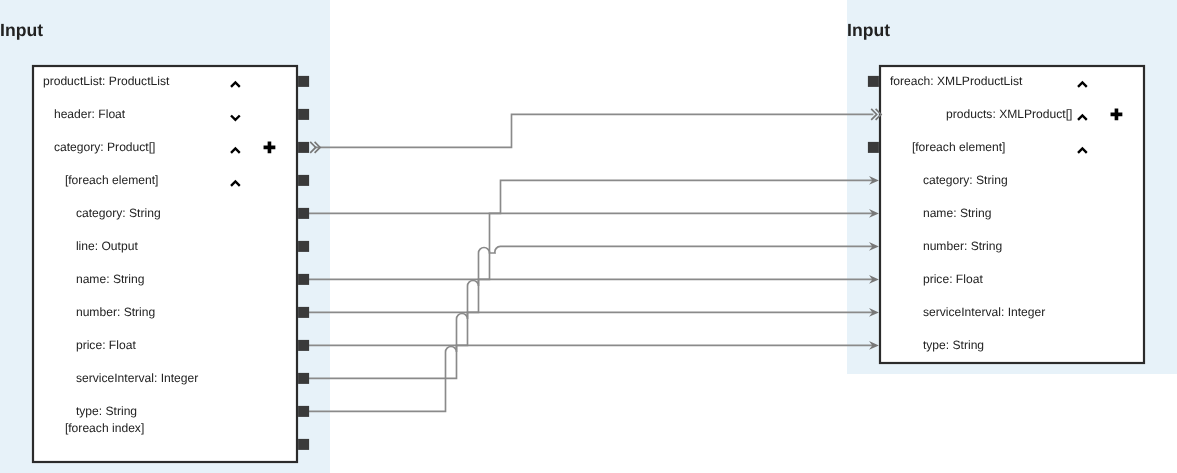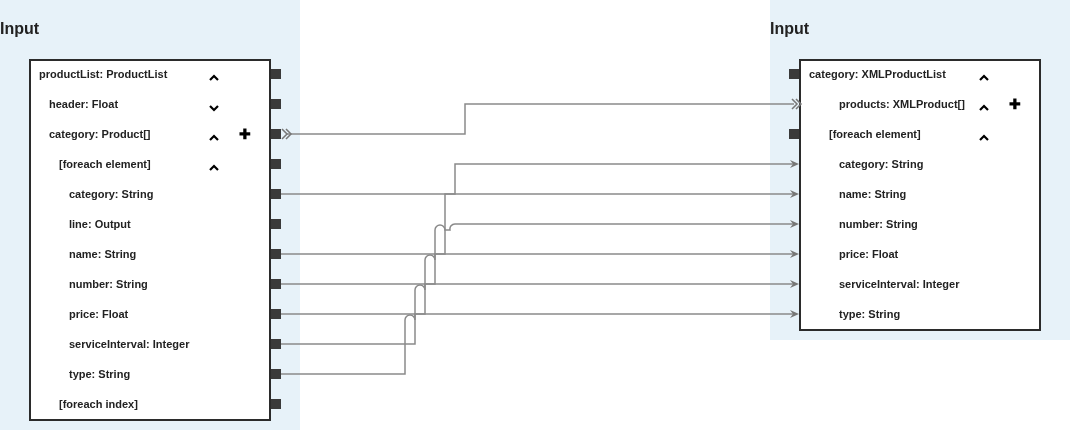--- a/index.html
+++ b/index.html
@@ -1,20 +1,20 @@
 <!DOCTYPE html>
 <html><head>
 <meta charset="utf-8">
 <style>
   html,body{margin:0;padding:0;}
   body{width:1070px;height:430px;position:relative;background:#fff;font-family:"Liberation Sans",sans-serif;overflow:hidden;}
   .panel{position:absolute;background:#e7f2f9;}
   .panel-title{position:absolute;width:100%;text-align:left;top:20px;font-size:16px;font-weight:bold;color:#222;}
   .box{position:absolute;background:#fff;border:2px solid #2b2b2b;box-sizing:border-box;}
-  .row{position:absolute;height:30px;line-height:30px;font-size:11px;font-weight:bold;color:#222;white-space:nowrap;}
+  .row{position:absolute;height:30px;line-height:30px;font-size:11px;font-weight:normal;color:#222;white-space:nowrap;}
   .chev{position:absolute;width:10px;height:10px;top:10px;}
   .plus{position:absolute;top:9px;font-size:14px;line-height:12px;color:#000;font-weight:bold;}
   .port{position:absolute;width:10px;height:10px;background:#3a3a3a;}
   svg.wires{position:absolute;left:0;top:0;}
 </style>
 </head>
 <body>
 
 <div class="panel" style="left:0;top:0;width:300px;height:430px;">
   <div class="panel-title">Input</div>
@@ -80,28 +80,28 @@
 <div class="row" style="left: 69px; top: 239px;">name: String</div>
 <div class="port" style="left: 271px; top: 249px;"></div>
 <div class="row" style="left: 69px; top: 269px;">number: String</div>
 <div class="port" style="left: 271px; top: 279px;"></div>
 <div class="row" style="left: 69px; top: 299px;">price: Float</div>
 <div class="port" style="left: 271px; top: 309px;"></div>
 <div class="row" style="left: 69px; top: 329px;">serviceInterval: Integer</div>
 <div class="port" style="left: 271px; top: 339px;"></div>
 <div class="row" style="left: 69px; top: 359px;">type: String</div>
 <div class="port" style="left: 271px; top: 369px;"></div>
-<div class="row" style="left: 59px; top: 389px;">[foreach index]</div>
+<div class="row" style="left: 59px; top: 375px;">[foreach index]</div>
 <div class="port" style="left: 271px; top: 399px;"></div>
-<div class="row" style="left: 809px; top: 59px;">category: XMLProductList</div>
+<div class="row" style="left: 809px; top: 59px;">foreach: XMLProductList</div>
 <div class="chev" style="left: 979px; top: 69px; position: absolute;"><svg width="10" height="10">
       <path d="M1 7 L5 3 L9 7" stroke="#000" stroke-width="2.2" fill="none"></path>
     </svg></div>
 <div class="port" style="left: 789px; top: 69px;"></div>
-<div class="row" style="left: 839px; top: 89px;">products: XMLProduct[]</div>
+<div class="row" style="left: 860px; top: 89px;">products: XMLProduct[]</div>
 <div class="chev" style="left: 979px; top: 99px; position: absolute;"><svg width="10" height="10">
       <path d="M1 7 L5 3 L9 7" stroke="#000" stroke-width="2.2" fill="none"></path>
     </svg></div>
 <div class="plus" style="left: 1009px; top: 98px;">✚</div>
 <div class="row" style="left: 829px; top: 119px;">[foreach element]</div>
 <div class="chev" style="left: 979px; top: 129px; position: absolute;"><svg width="10" height="10">
       <path d="M1 7 L5 3 L9 7" stroke="#000" stroke-width="2.2" fill="none"></path>
     </svg></div>
 <div class="port" style="left: 789px; top: 129px;"></div>
 <div class="row" style="left: 839px; top: 149px;">category: String</div>

